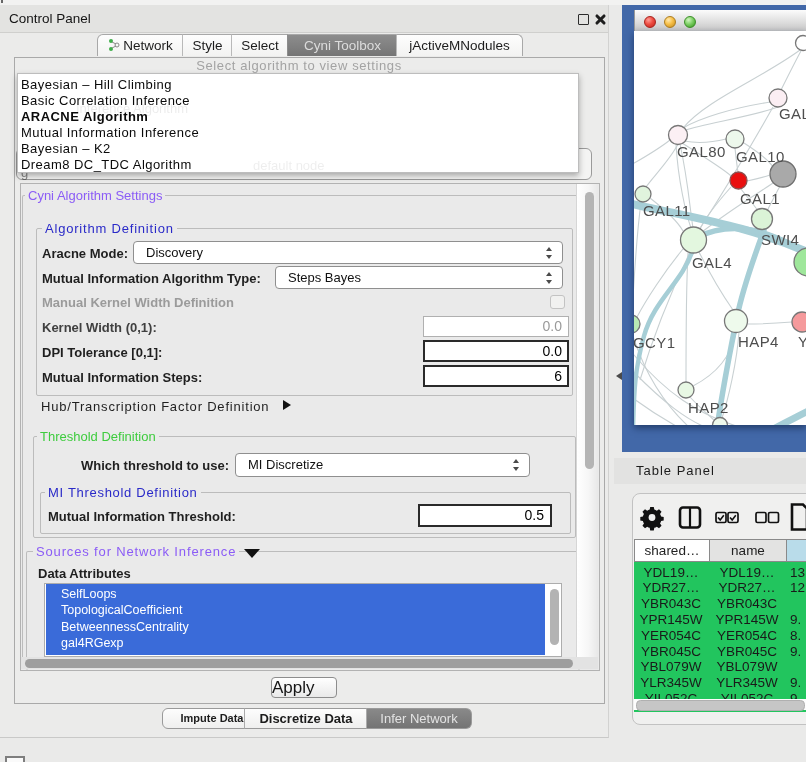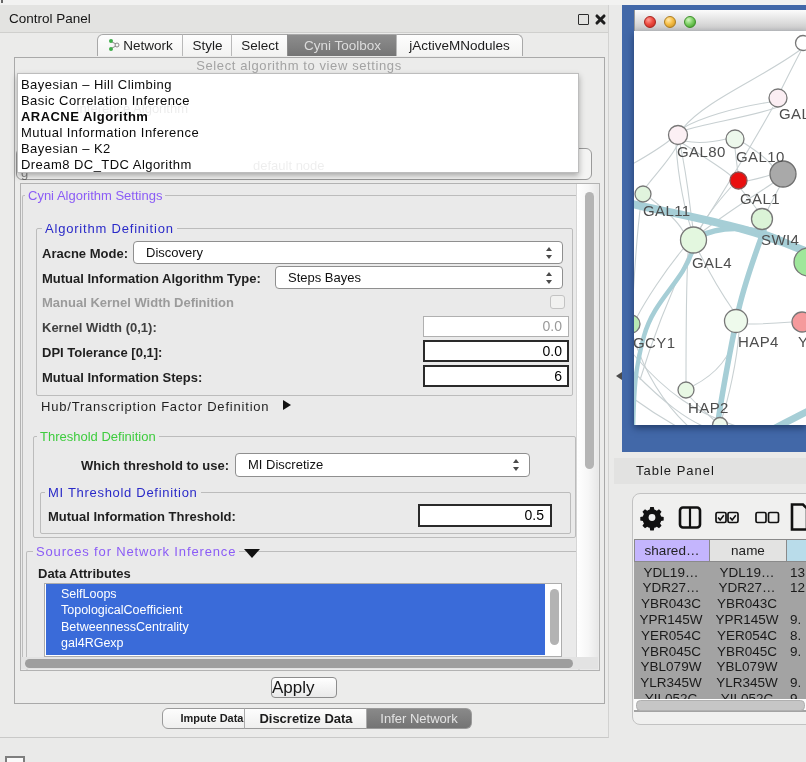--- a/index.html
+++ b/index.html
@@ -231,26 +231,26 @@
         <path d="M 718,517.5 l 2.2,2.4 l 3.6,-4.6" stroke-width="1.6"></path>
         <path d="M 730,517.5 l 2.2,2.4 l 3.6,-4.6" stroke-width="1.6"></path>
         <rect x="756" y="512.5" width="10" height="10" rx="1.5" stroke-width="1.7"></rect>
         <rect x="768.5" y="512.5" width="10" height="10" rx="1.5" stroke-width="1.7"></rect>
         <path d="M 792,504.5 l 11,0 l 4,4 l 0,21 l -15,0 z" stroke-width="2.6"></path>
       </g>
     </svg>
   </div>
 
   <div class="abs" style="left:634px;top:539px;width:172px;height:23px;"></div>
-  <div class="abs hcell" style="left:634px;top:539px;width:74px;background:#c4b5fd;text-align:center;">shared…</div>
+  <div class="abs hcell" style="left:634px;top:539px;width:74px;background:#ffffff;text-align:center;">shared…</div>
   <div class="abs hcell" style="left:709px;top:539px;width:76px;background:#e3e3e2;">name</div>
   <div class="abs hcell" style="left:786px;top:539px;width:60px;background:#b9dcea;">Av</div>
   <style>.hcell{height:21px;border:1px solid #8a8a8a;border-right:none;font-size:13.5px;color:#222;text-align:center;line-height:21px;}</style>
 
-  <div class="abs" style="left:634px;top:562px;width:172px;height:150px;background:#a3a3a3;" id="tbody">
+  <div class="abs" style="left:634px;top:562px;width:172px;height:150px;background:#22c55e;" id="tbody">
       <div style="position:absolute;top:2.5px;left:0;width:74px;text-align:center;font-size:13.5px;color:#1a1a1a;white-space:nowrap;">YDL19…</div>
       <div style="position:absolute;top:2.5px;left:75px;width:76px;text-align:center;font-size:13.5px;color:#1a1a1a;white-space:nowrap;">YDL19…</div>
       <div style="position:absolute;top:2.5px;left:156px;font-size:13.5px;color:#1a1a1a;white-space:nowrap;">13</div>
       <div style="position:absolute;top:18.3px;left:0;width:74px;text-align:center;font-size:13.5px;color:#1a1a1a;white-space:nowrap;">YDR27…</div>
       <div style="position:absolute;top:18.3px;left:75px;width:76px;text-align:center;font-size:13.5px;color:#1a1a1a;white-space:nowrap;">YDR27…</div>
       <div style="position:absolute;top:18.3px;left:156px;font-size:13.5px;color:#1a1a1a;white-space:nowrap;">12</div>
       <div style="position:absolute;top:34.1px;left:0;width:74px;text-align:center;font-size:13.5px;color:#1a1a1a;white-space:nowrap;">YBR043C</div>
       <div style="position:absolute;top:34.1px;left:75px;width:76px;text-align:center;font-size:13.5px;color:#1a1a1a;white-space:nowrap;">YBR043C</div>
       <div style="position:absolute;top:34.1px;left:156px;font-size:13.5px;color:#1a1a1a;white-space:nowrap;"></div>
       <div style="position:absolute;top:49.900000000000006px;left:0;width:74px;text-align:center;font-size:13.5px;color:#1a1a1a;white-space:nowrap;">YPR145W</div>

